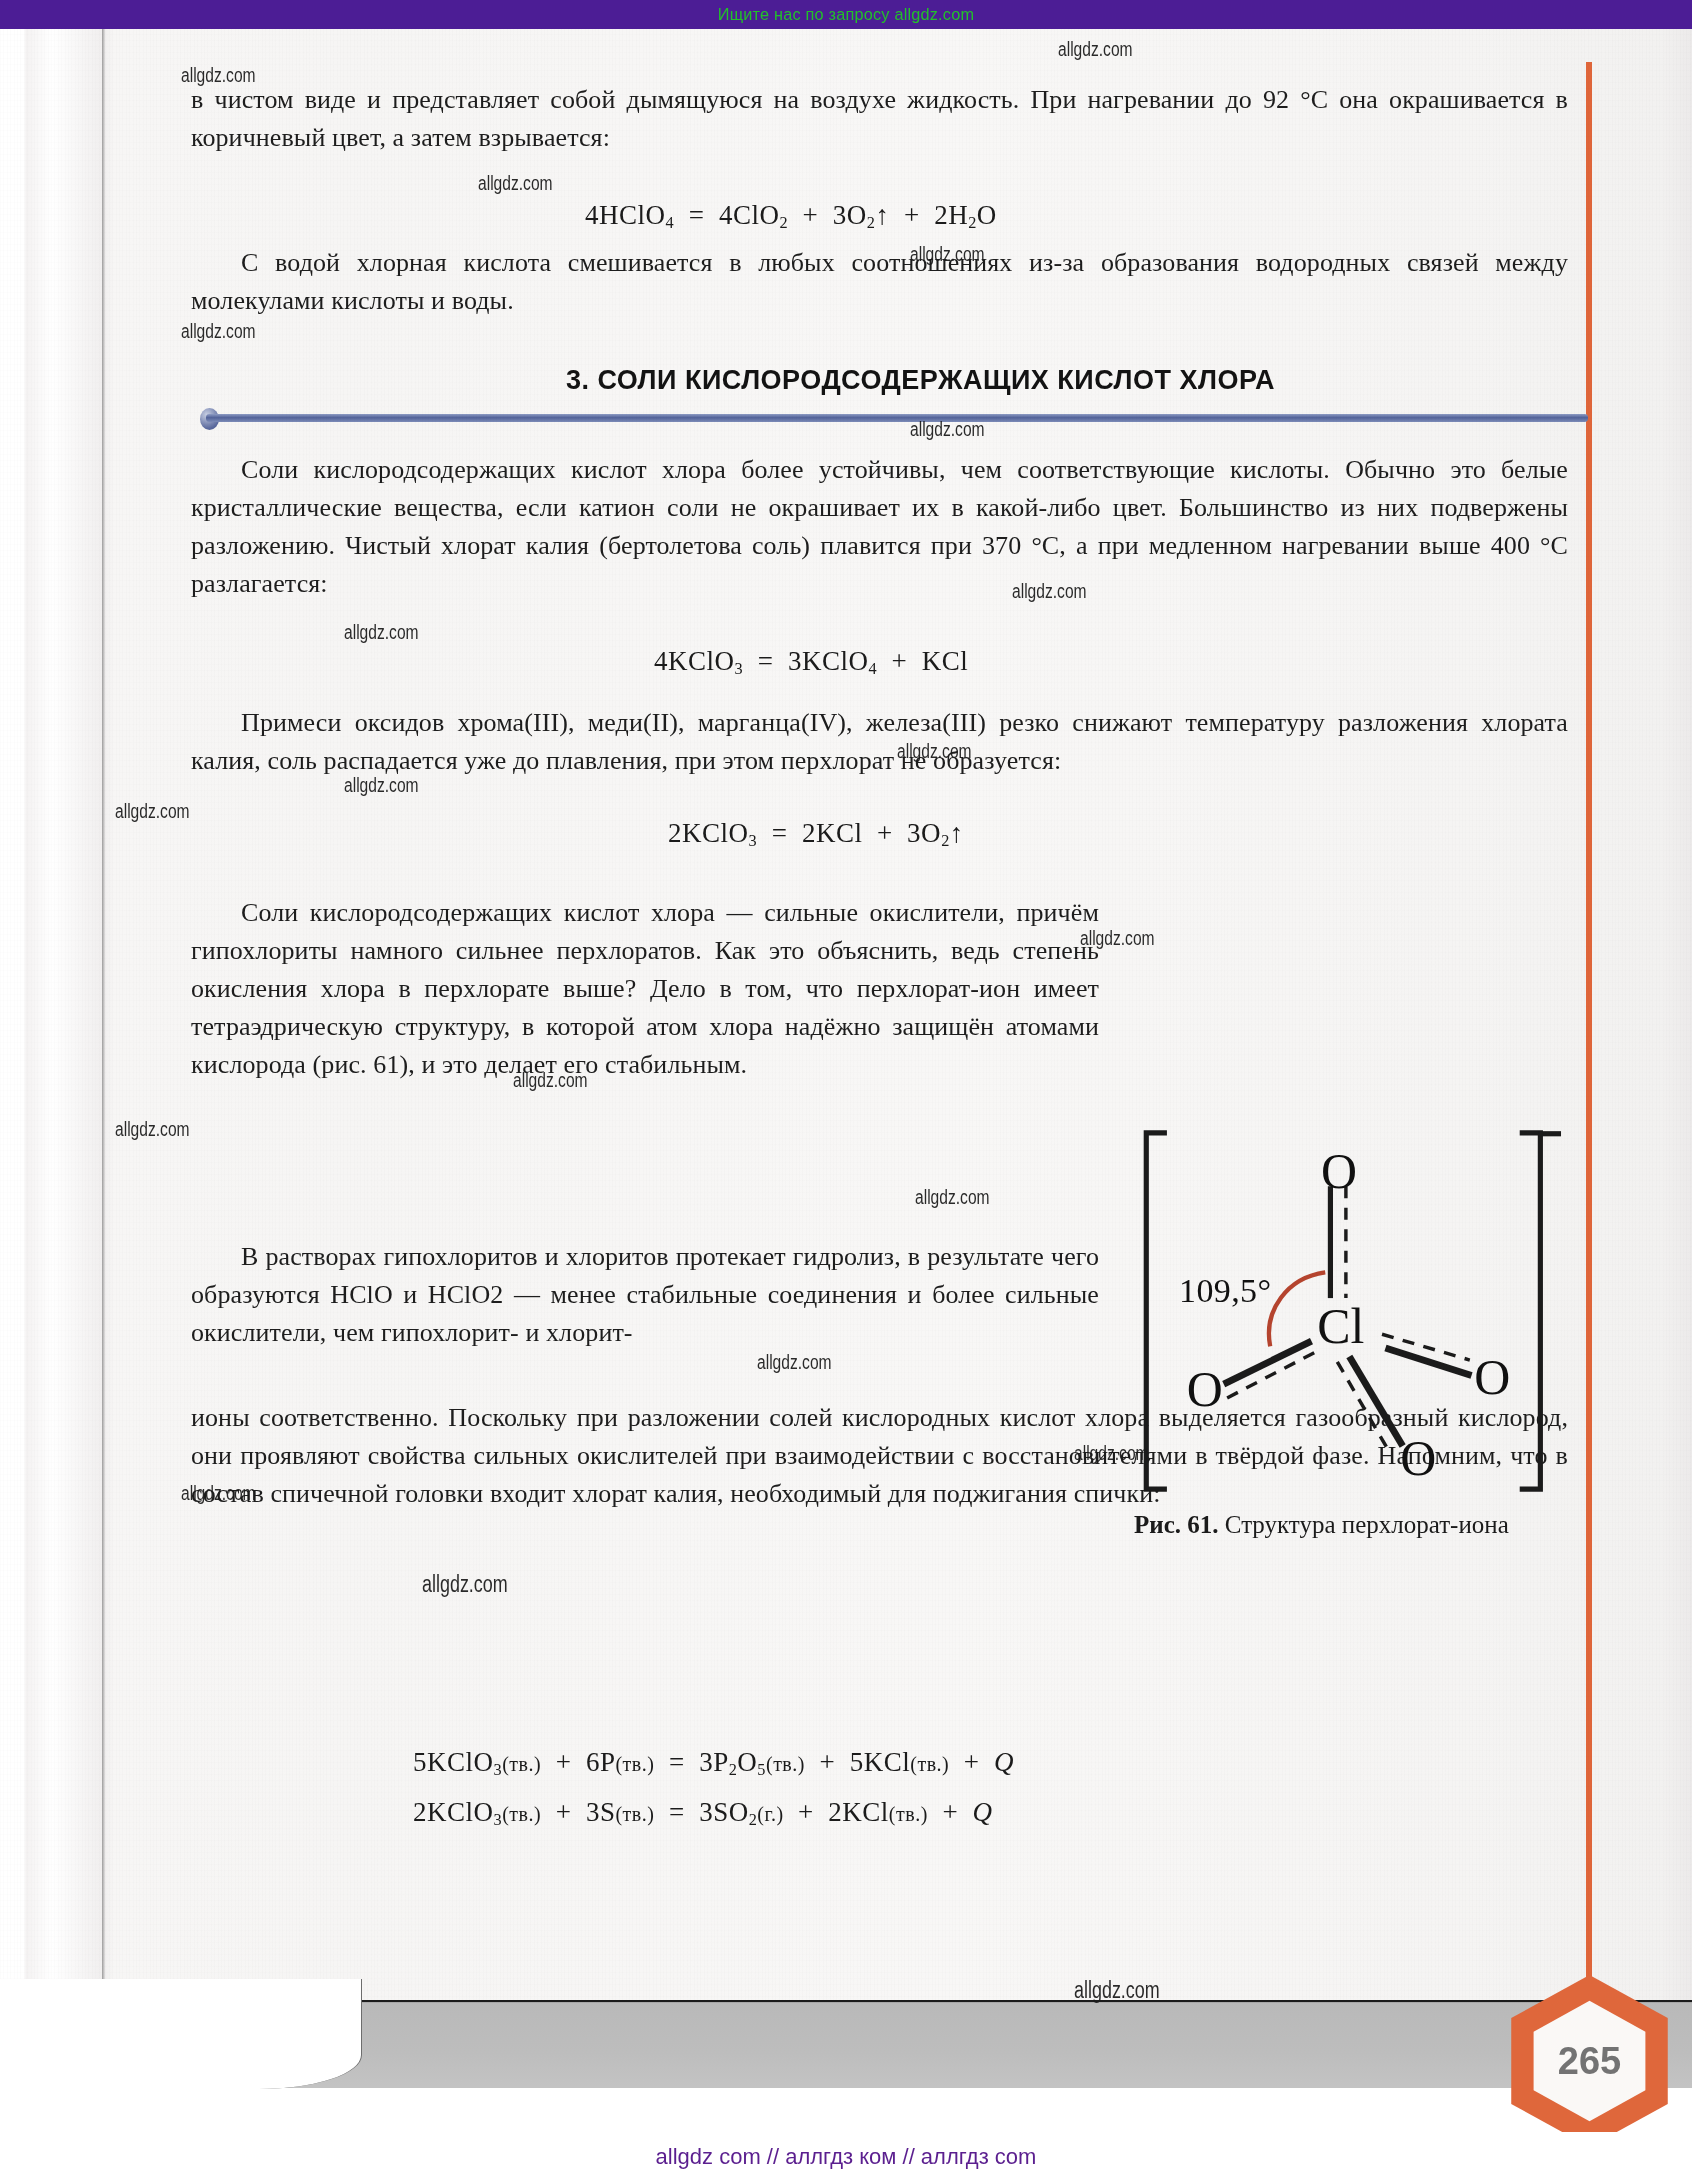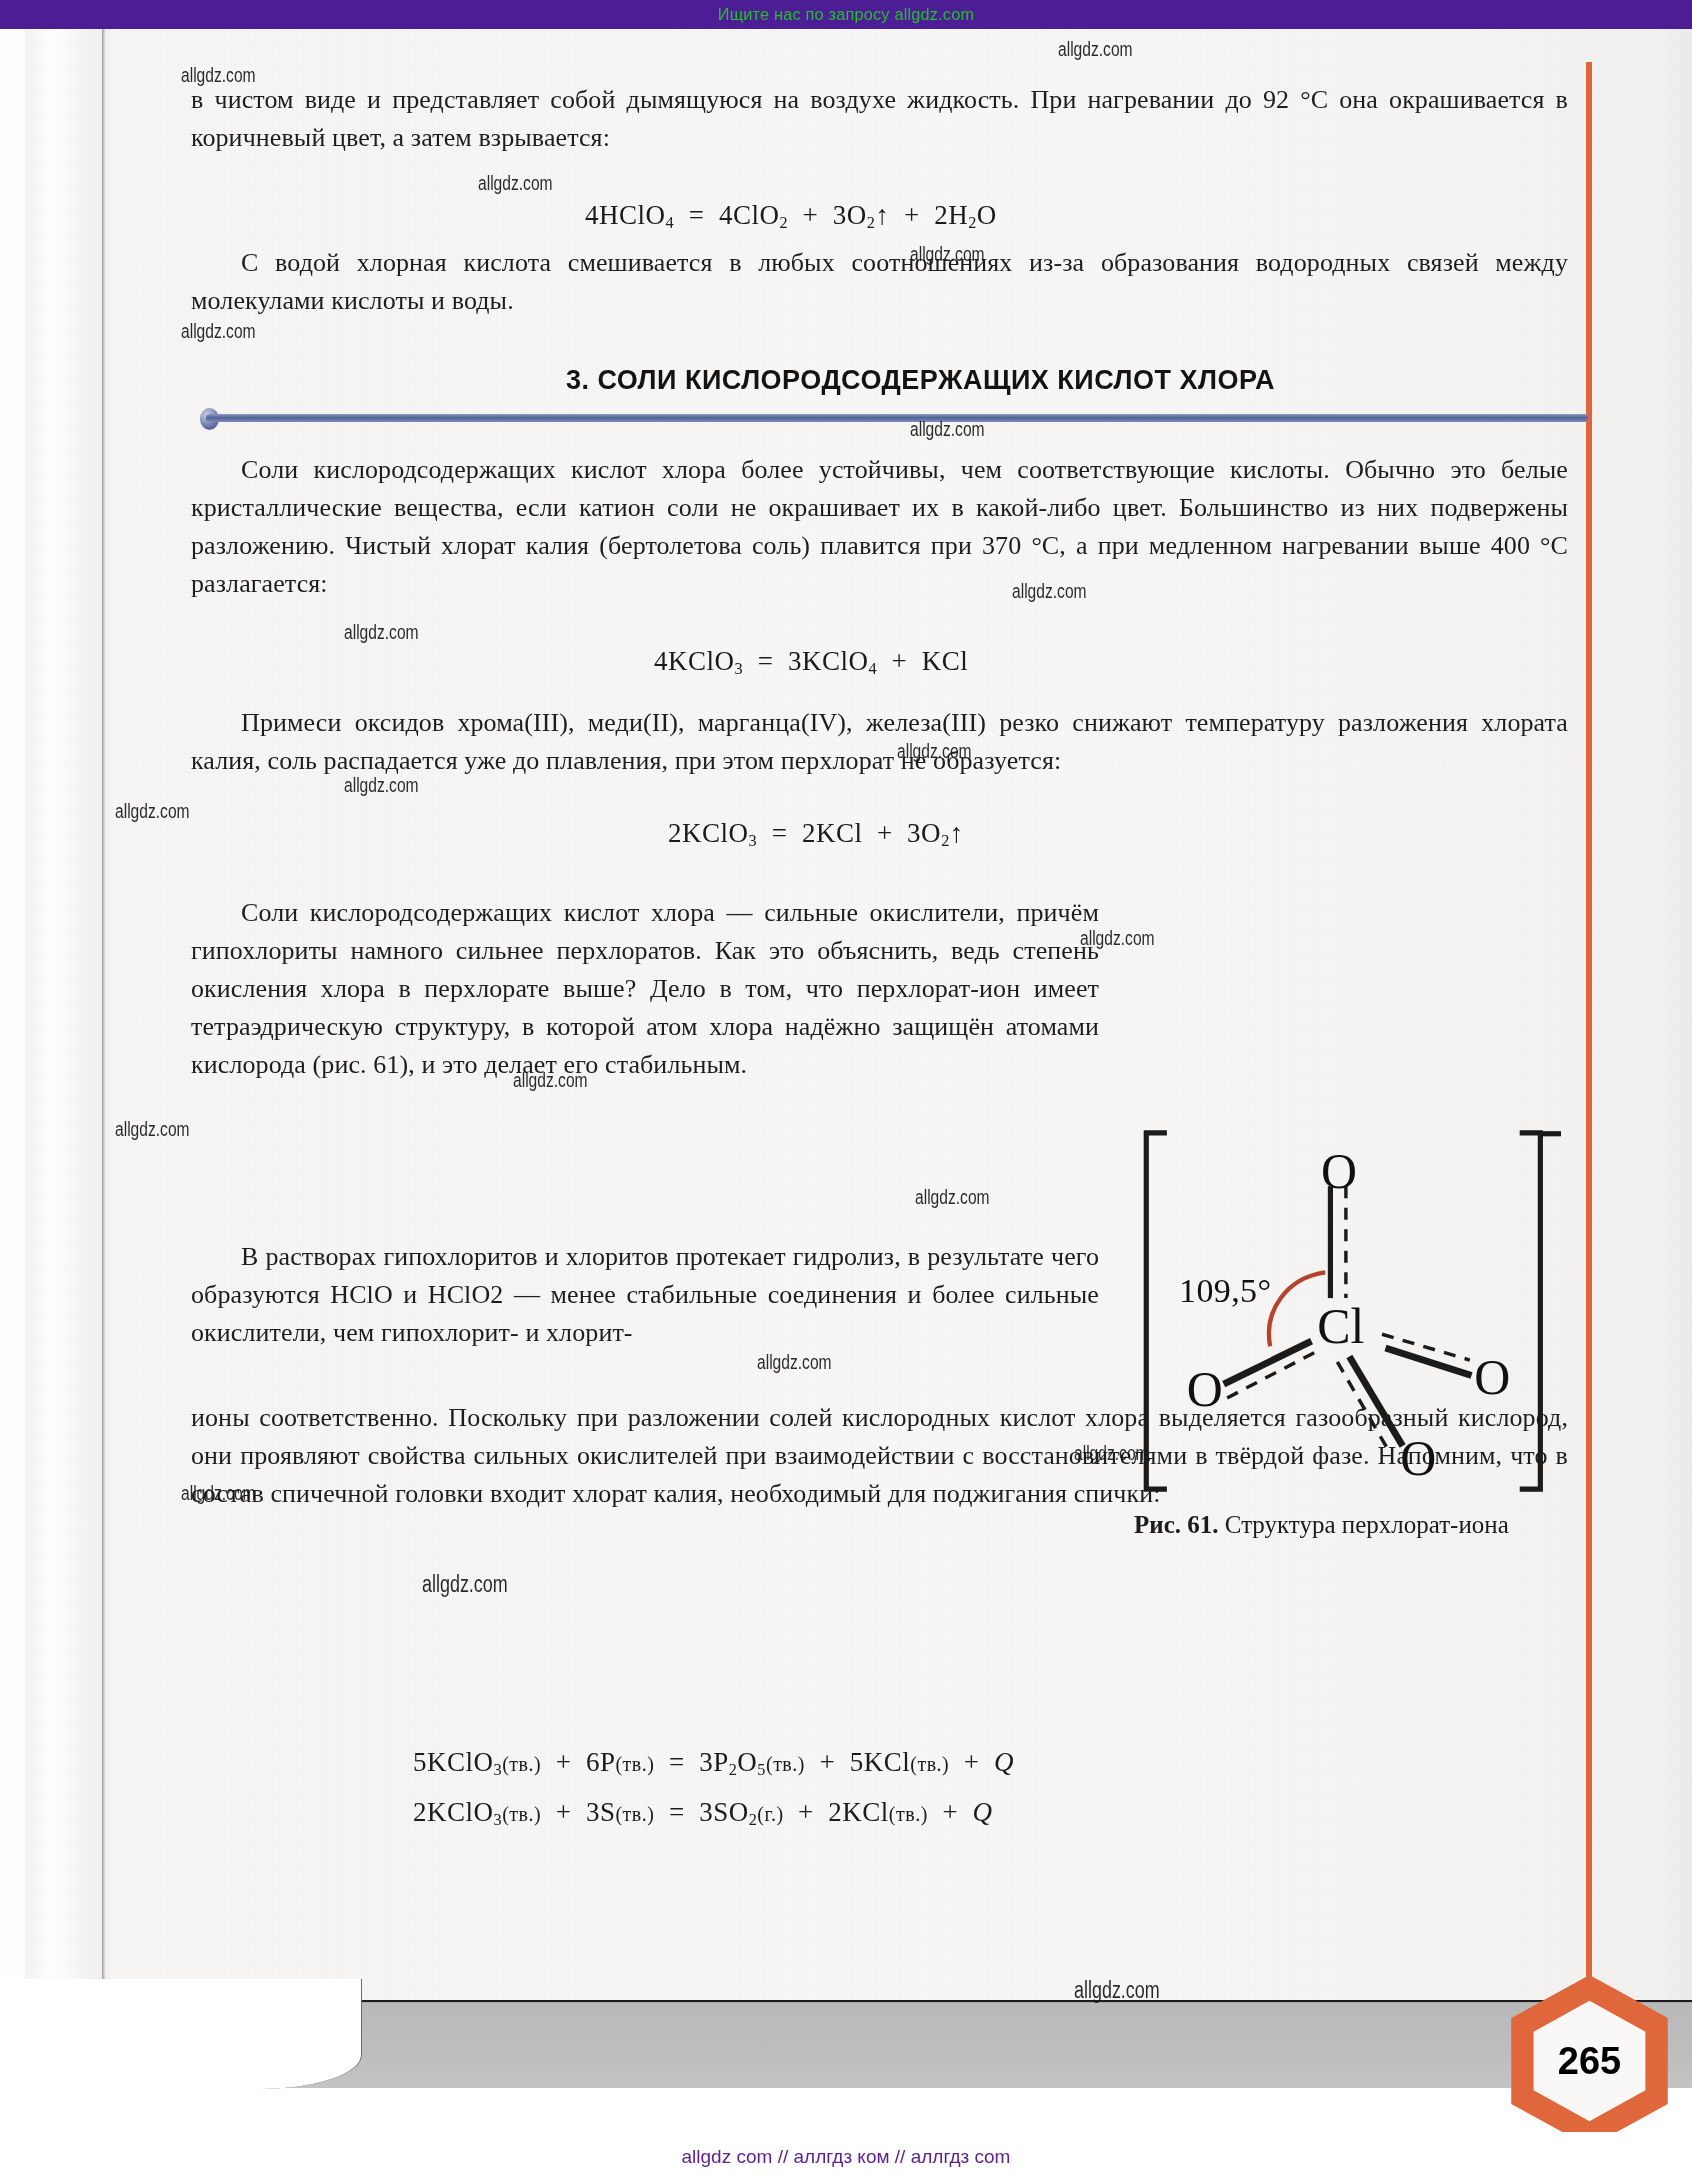--- a/index.html
+++ b/index.html
@@ -105,21 +105,21 @@
     position:absolute;left:1586px;top:1936px;width:6px;height:47px;background:#e0663a;
   }
   .page-hex{
     position:absolute;left:1511px;top:1975px;width:157px;height:172px;
     z-index:20;
   }
   .page-num{
     position:absolute;left:1511px;top:1975px;width:157px;height:172px;
     display:flex;align-items:center;justify-content:center;
     font-family:"Liberation Sans", sans-serif;
-    font-weight:bold;font-size:38px;color:#000000;
+    font-weight:bold;font-size:38px;color:#737373;
     z-index:21;
   }
   
   .edge-band{
     position:absolute;left:0;top:2000px;width:1692px;height:88px;
     background:linear-gradient(180deg,#1c1c1c 0px,#1c1c1c 1.7px,#b9b9b9 2.6px,#bdbdbd 52px,#c3c3c3 86px);
     z-index:10;
   }
   .edge-band-curve{
     position:absolute;left:0;top:1979px;width:361px;height:110px;
@@ -130,21 +130,21 @@
   }
   .edge-left-white{
     position:absolute;left:0;top:1979px;width:53px;height:110px;
     background:#ffffff;z-index:12;
   }
   
   .site-footer{
     position:absolute;left:0;top:2132px;width:1692px;height:50px;
     display:flex;align-items:center;justify-content:center;
     font-family:"Liberation Sans", sans-serif;
-    font-size:19px;color:#5b1f8f;background:#ffffff;z-index:40;
+    font-size:22px;color:#5b1f8f;background:#ffffff;z-index:40;
   }
   
   .wm{
     position:absolute;
     font-family:"Liberation Sans", sans-serif;
     font-size:20px;
     color:#1a1a1a;
     transform:scaleX(.78);
     transform-origin:left center;
     white-space:nowrap;

